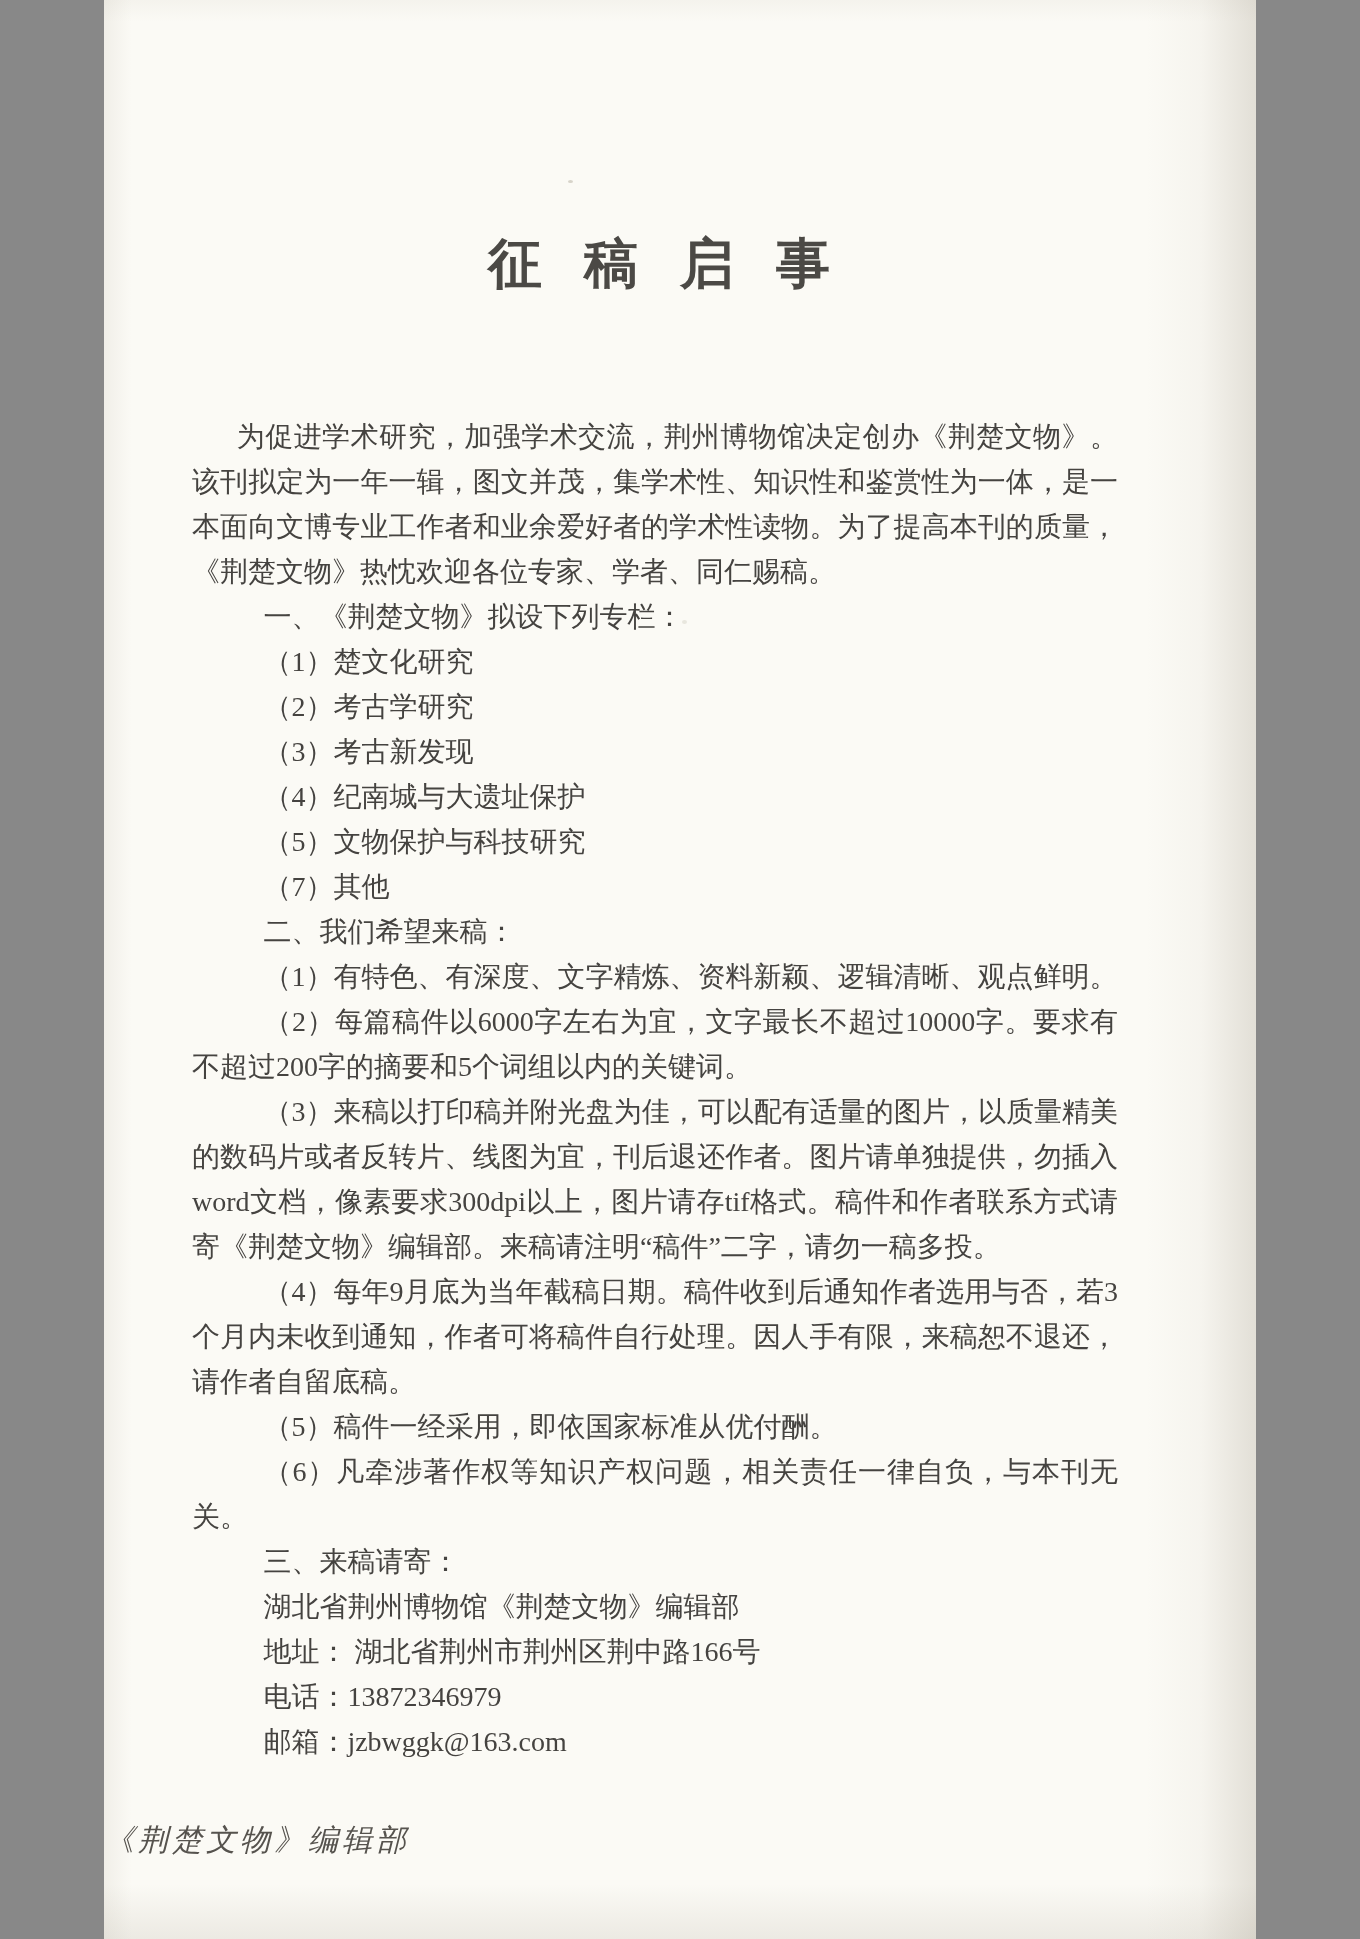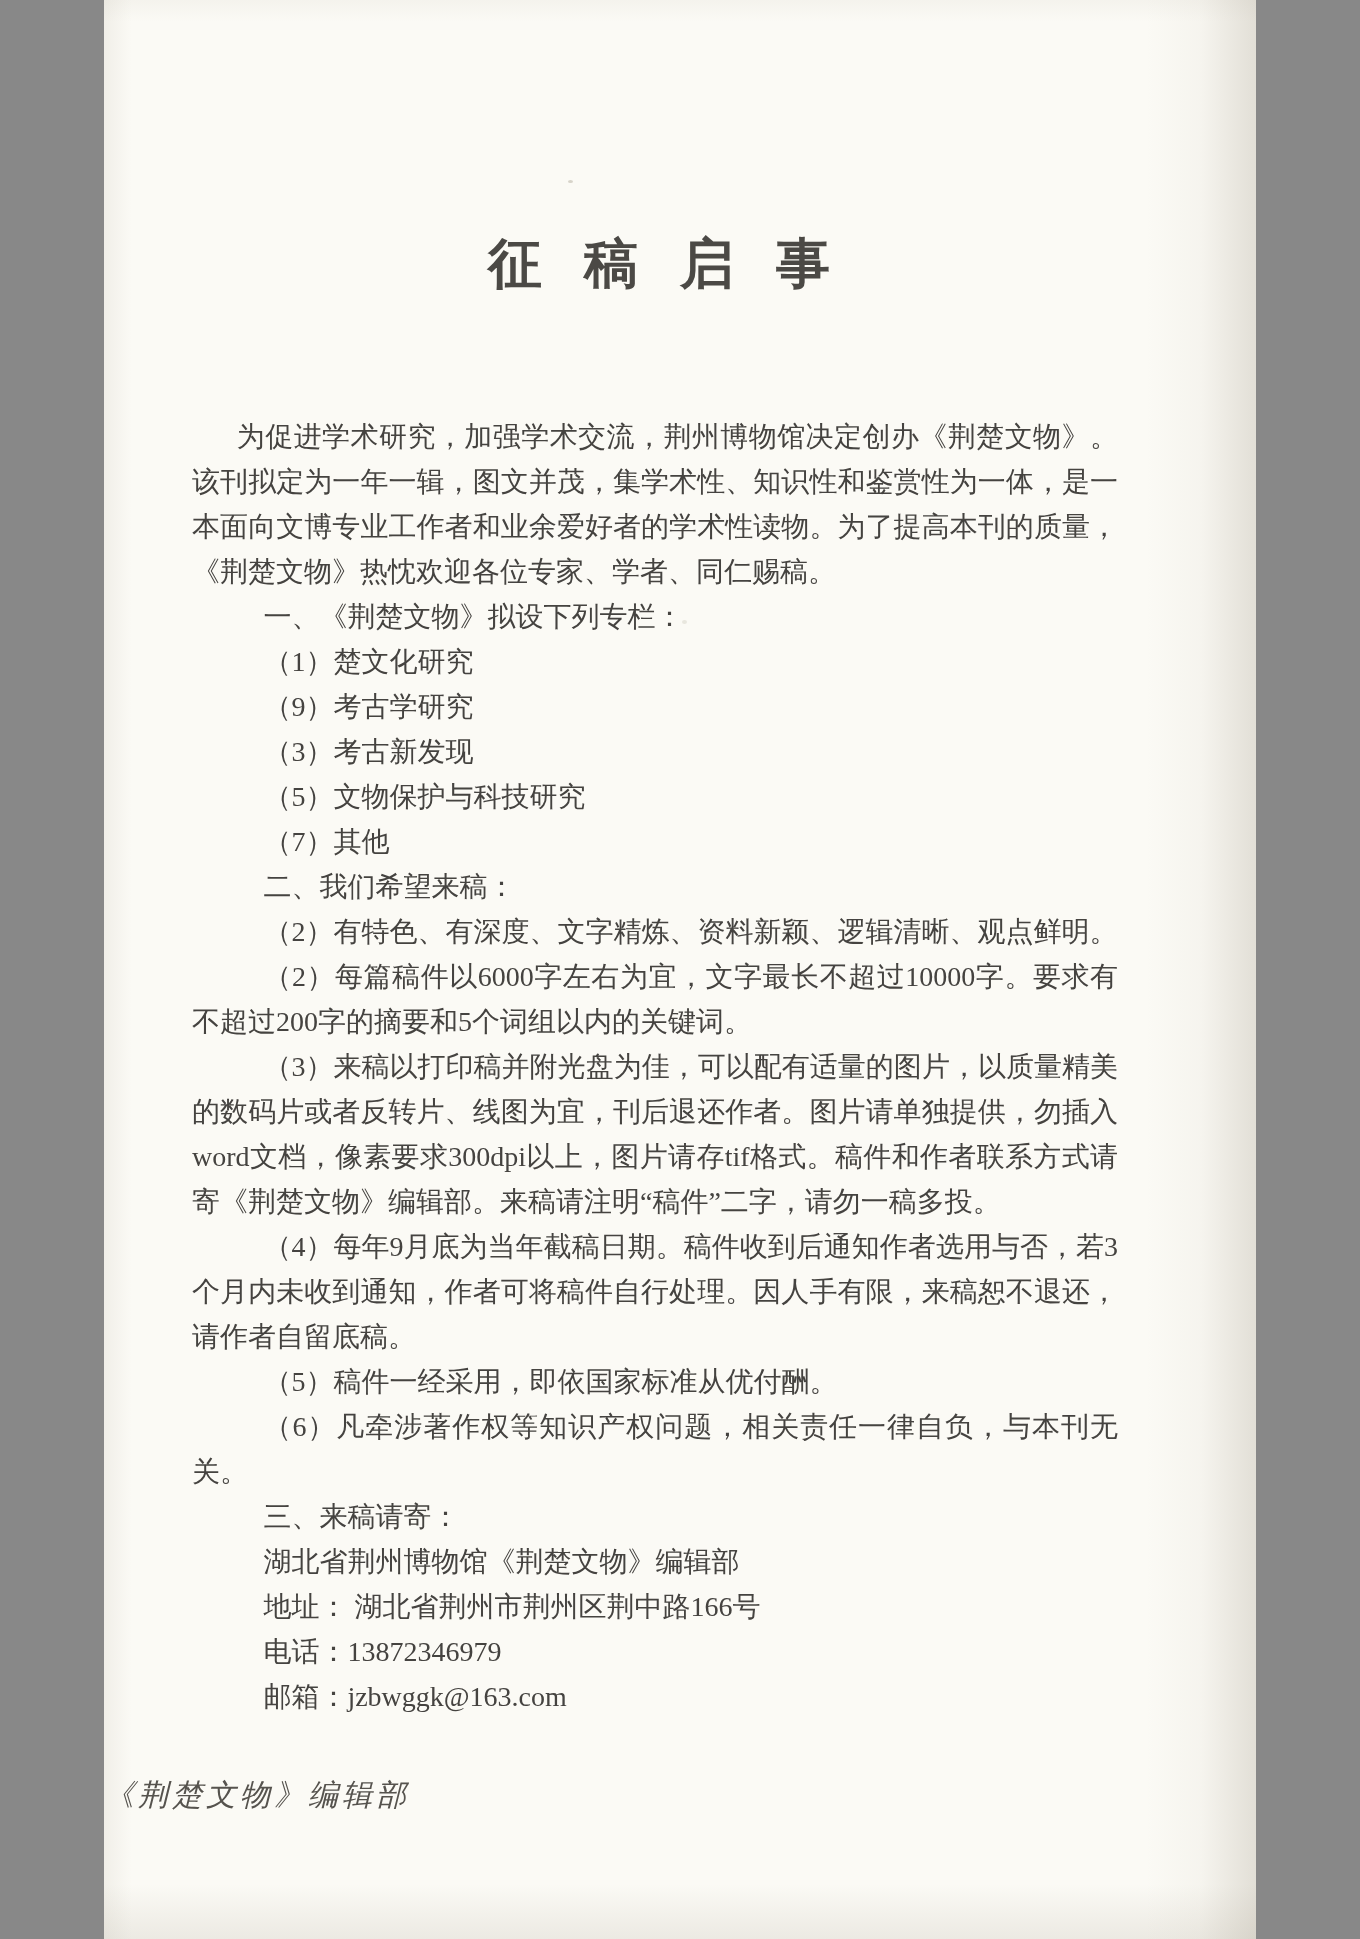--- a/index.html
+++ b/index.html
@@ -75,27 +75,28 @@
   <span class="speck speck-1"></span>
   <span class="speck speck-2"></span>
 
   <h1 class="title">征稿启事</h1>
 
   <div class="content">
     <p class="para-intro">为促进学术研究，加强学术交流，荆州博物馆决定创办《荆楚文物》。该刊拟定为一年一辑，图文并茂，集学术性、知识性和鉴赏性为一体，是一本面向文博专业工作者和业余爱好者的学术性读物。为了提高本刊的质量，《荆楚文物》热忱欢迎各位专家、学者、同仁赐稿。</p>
 
     <p class="para-item">一、《荆楚文物》拟设下列专栏：</p>
     <p class="para-item">（1）楚文化研究</p>
-    <p class="para-item">（9）考古学研究</p>
+    <p class="para-item">（2）考古学研究</p>
     <p class="para-item">（3）考古新发现</p>
+    <p class="para-item">（4）纪南城与大遗址保护</p>
     <p class="para-item">（5）文物保护与科技研究</p>
     <p class="para-item">（7）其他</p>
 
     <p class="para-item">二、我们希望来稿：</p>
-    <p class="para-item">（2）有特色、有深度、文字精炼、资料新颖、逻辑清晰、观点鲜明。</p>
+    <p class="para-item">（1）有特色、有深度、文字精炼、资料新颖、逻辑清晰、观点鲜明。</p>
     <p class="para-item">（2）每篇稿件以6000字左右为宜，文字最长不超过10000字。要求有不超过200字的摘要和5个词组以内的关键词。</p>
     <p class="para-item">（3）来稿以打印稿并附光盘为佳，可以配有适量的图片，以质量精美的数码片或者反转片、线图为宜，刊后退还作者。图片请单独提供，勿插入word文档，像素要求300dpi以上，图片请存tif格式。稿件和作者联系方式请寄《荆楚文物》编辑部。来稿请注明“稿件”二字，请勿一稿多投。</p>
     <p class="para-item">（4）每年9月底为当年截稿日期。稿件收到后通知作者选用与否，若3个月内未收到通知，作者可将稿件自行处理。因人手有限，来稿恕不退还，请作者自留底稿。</p>
     <p class="para-item">（5）稿件一经采用，即依国家标准从优付酬。</p>
     <p class="para-item">（6）凡牵涉著作权等知识产权问题，相关责任一律自负，与本刊无关。</p>
 
     <p class="para-item">三、来稿请寄：</p>
     <p class="para-contact">湖北省荆州博物馆《荆楚文物》编辑部</p>
     <p class="para-contact">地址： 湖北省荆州市荆州区荆中路166号</p>
     <p class="para-contact">电话：13872346979</p>

